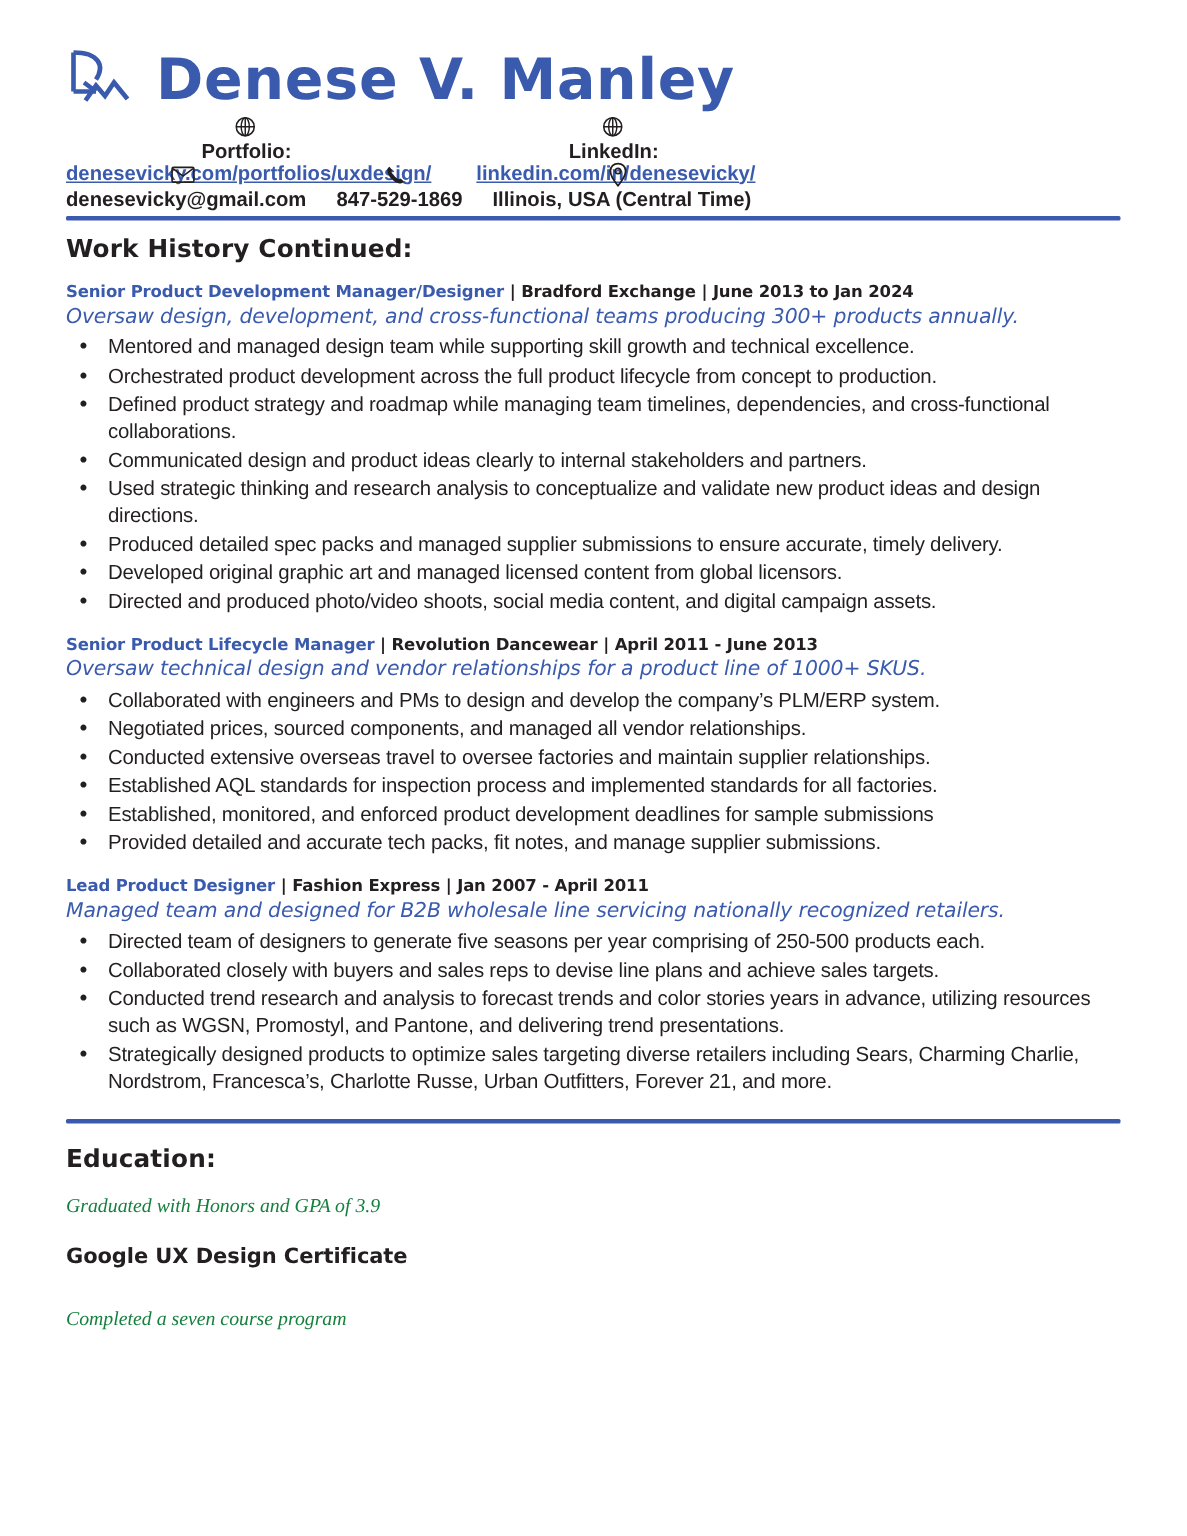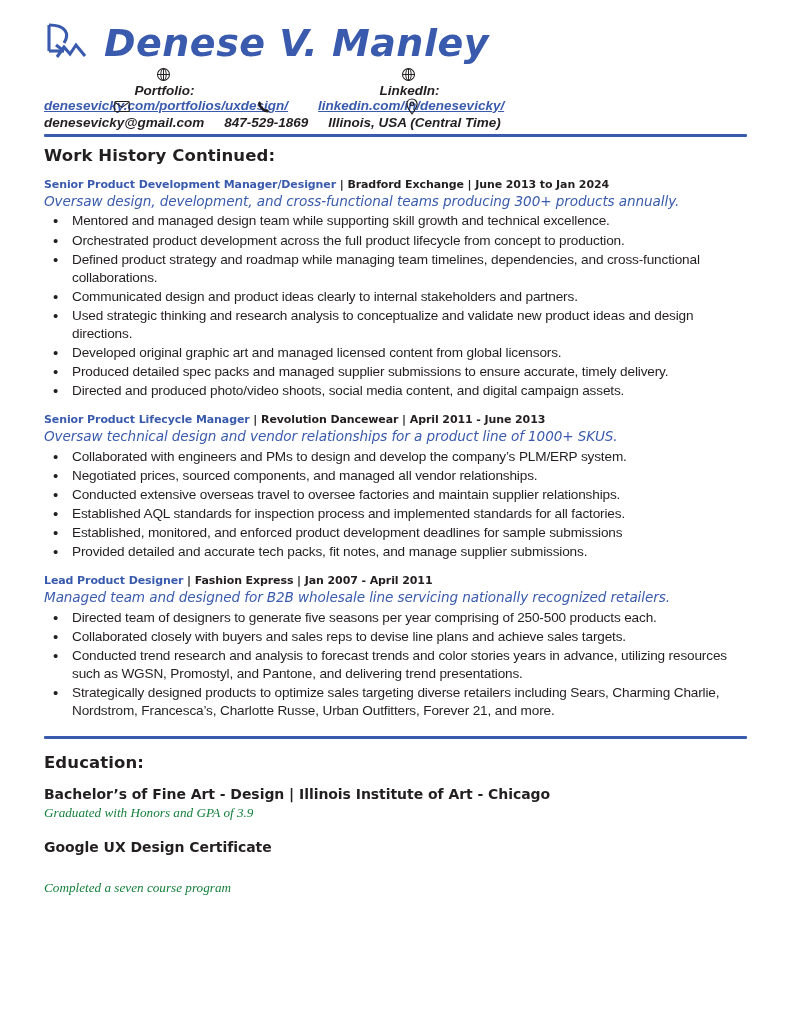--- a/index.html
+++ b/index.html
@@ -19,22 +19,21 @@
     position: relative;
     width: 791px;
     height: 1024px;
     box-sizing: border-box;
     padding: 0 44px;
     background: #ffffff;
   }
 
   
   .header {
-    padding-top: 14px;
-    font-style: italic;
+    padding-top: 24px;
   }
   .name-row {
     display: flex;
     align-items: center;
     gap: 14px;
     height: 58px;
   }
   .monogram {
     width: 46px;
     height: 44px;
@@ -282,22 +281,22 @@
       <div class="job-title-line">
         <span class="job-role">Senior Product Development Manager/Designer</span><span class="job-sep"> | </span><span class="job-company">Bradford Exchange</span><span class="job-sep"> | </span><span class="job-dates">June 2013 to Jan 2024</span>
       </div>
       <div class="job-summary">Oversaw design, development, and cross-functional teams producing 300+ products annually.</div>
       <ul class="bullets">
         <li>Mentored and managed design team while supporting skill growth and technical excellence.</li>
         <li>Orchestrated product development across the full product lifecycle from concept to production.</li>
         <li>Defined product strategy and roadmap while managing team timelines, dependencies, and cross-functional collaborations.</li>
         <li>Communicated design and product ideas clearly to internal stakeholders and partners.</li>
         <li>Used strategic thinking and research analysis to conceptualize and validate new product ideas and design directions.</li>
+        <li>Produced detailed spec packs and managed supplier submissions to ensure accurate, timely delivery.</li>
         <li>Developed original graphic art and managed licensed content from global licensors.</li>
-        <li>Produced detailed spec packs and managed supplier submissions to ensure accurate, timely delivery.</li>
         <li>Directed and produced photo/video shoots, social media content, and digital campaign assets.</li>
       </ul>
     </div>
 
     <div class="job">
       <div class="job-title-line">
         <span class="job-role">Senior Product Lifecycle Manager</span><span class="job-sep"> | </span><span class="job-company">Revolution Dancewear</span><span class="job-sep"> | </span><span class="job-dates">April 2011 -  June 2013</span>
       </div>
       <div class="job-summary">Oversaw technical design and vendor relationships for a product line of 1000+ SKUS.</div>
       <ul class="bullets">
@@ -323,21 +322,20 @@
       </ul>
     </div>
   </div>
 
   <div class="rule bottom"></div>
 
   <div>
     <div class="section-heading">Education:</div>
 
     <div class="edu-entry">
-      <div class="edu-degree">Bachelor’s of Fine Art - Design | Illinois Institute of Art - Chicago</div>
       <div class="edu-note">Graduated with Honors and GPA of 3.9</div>
     </div>
 
     <div class="edu-entry second">
       <div class="edu-degree">Google UX Design Certificate</div>
       <div class="edu-note">Completed a seven course program</div>
     </div>
   </div>
 
 </div>

